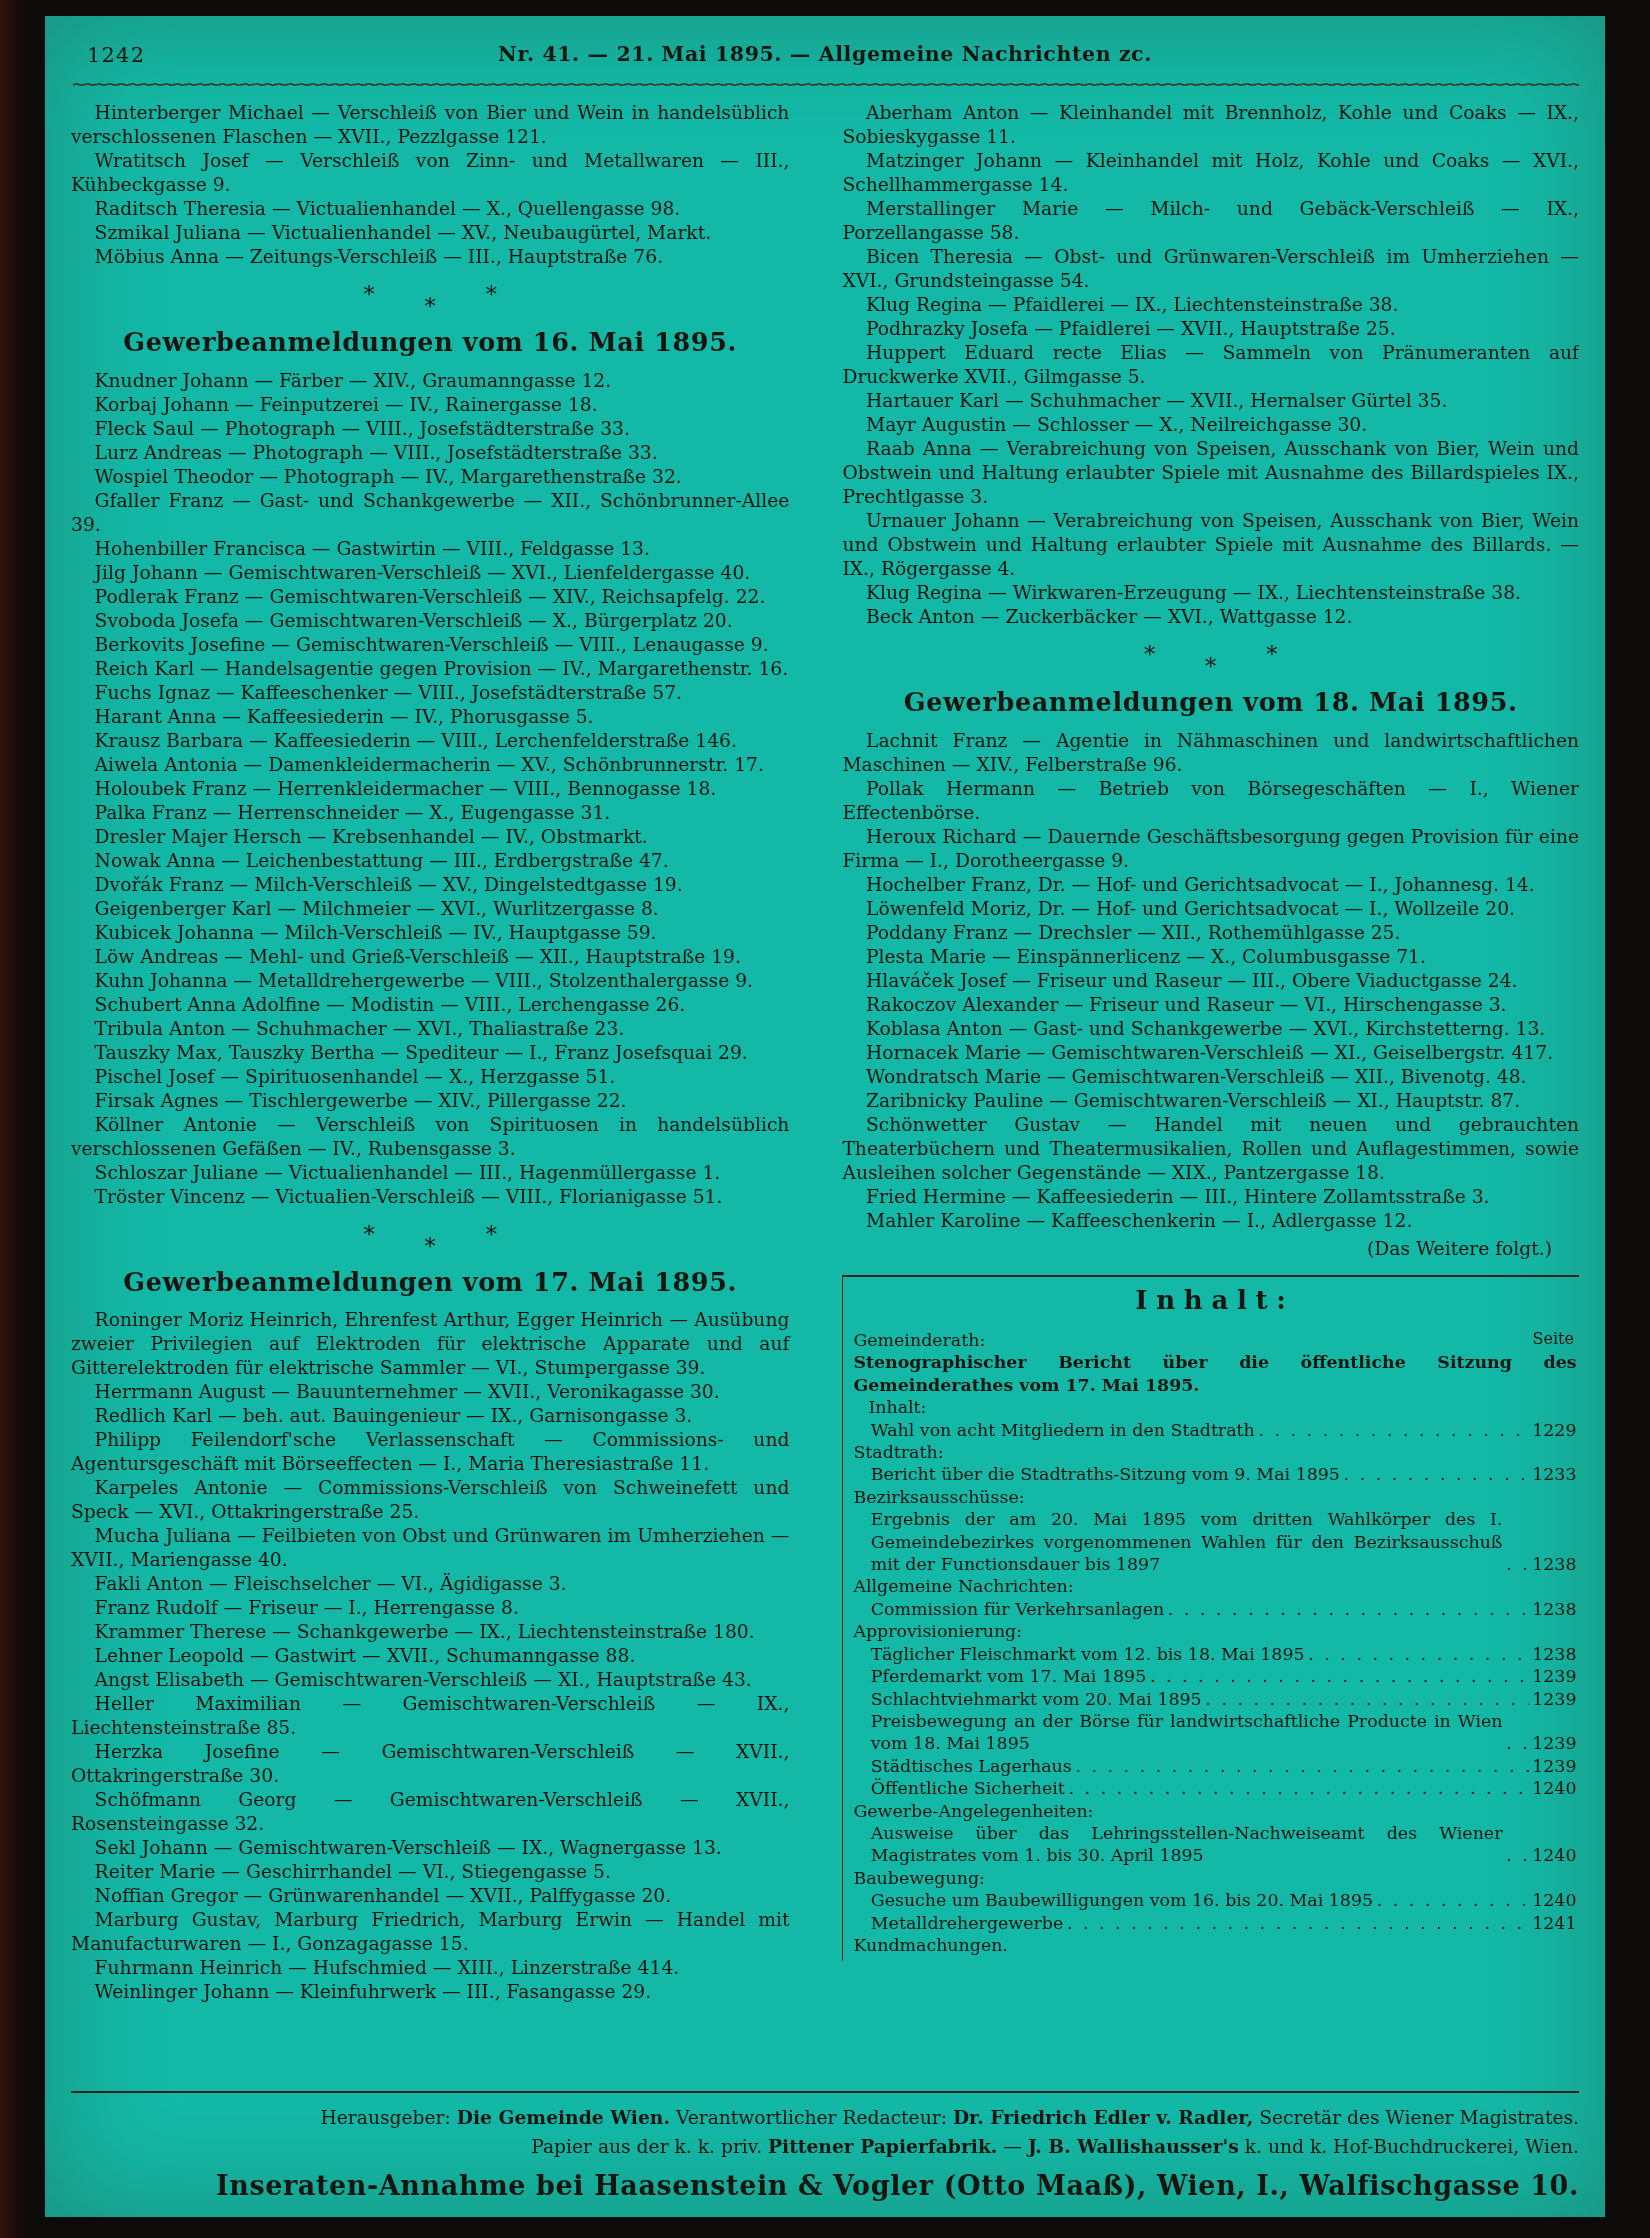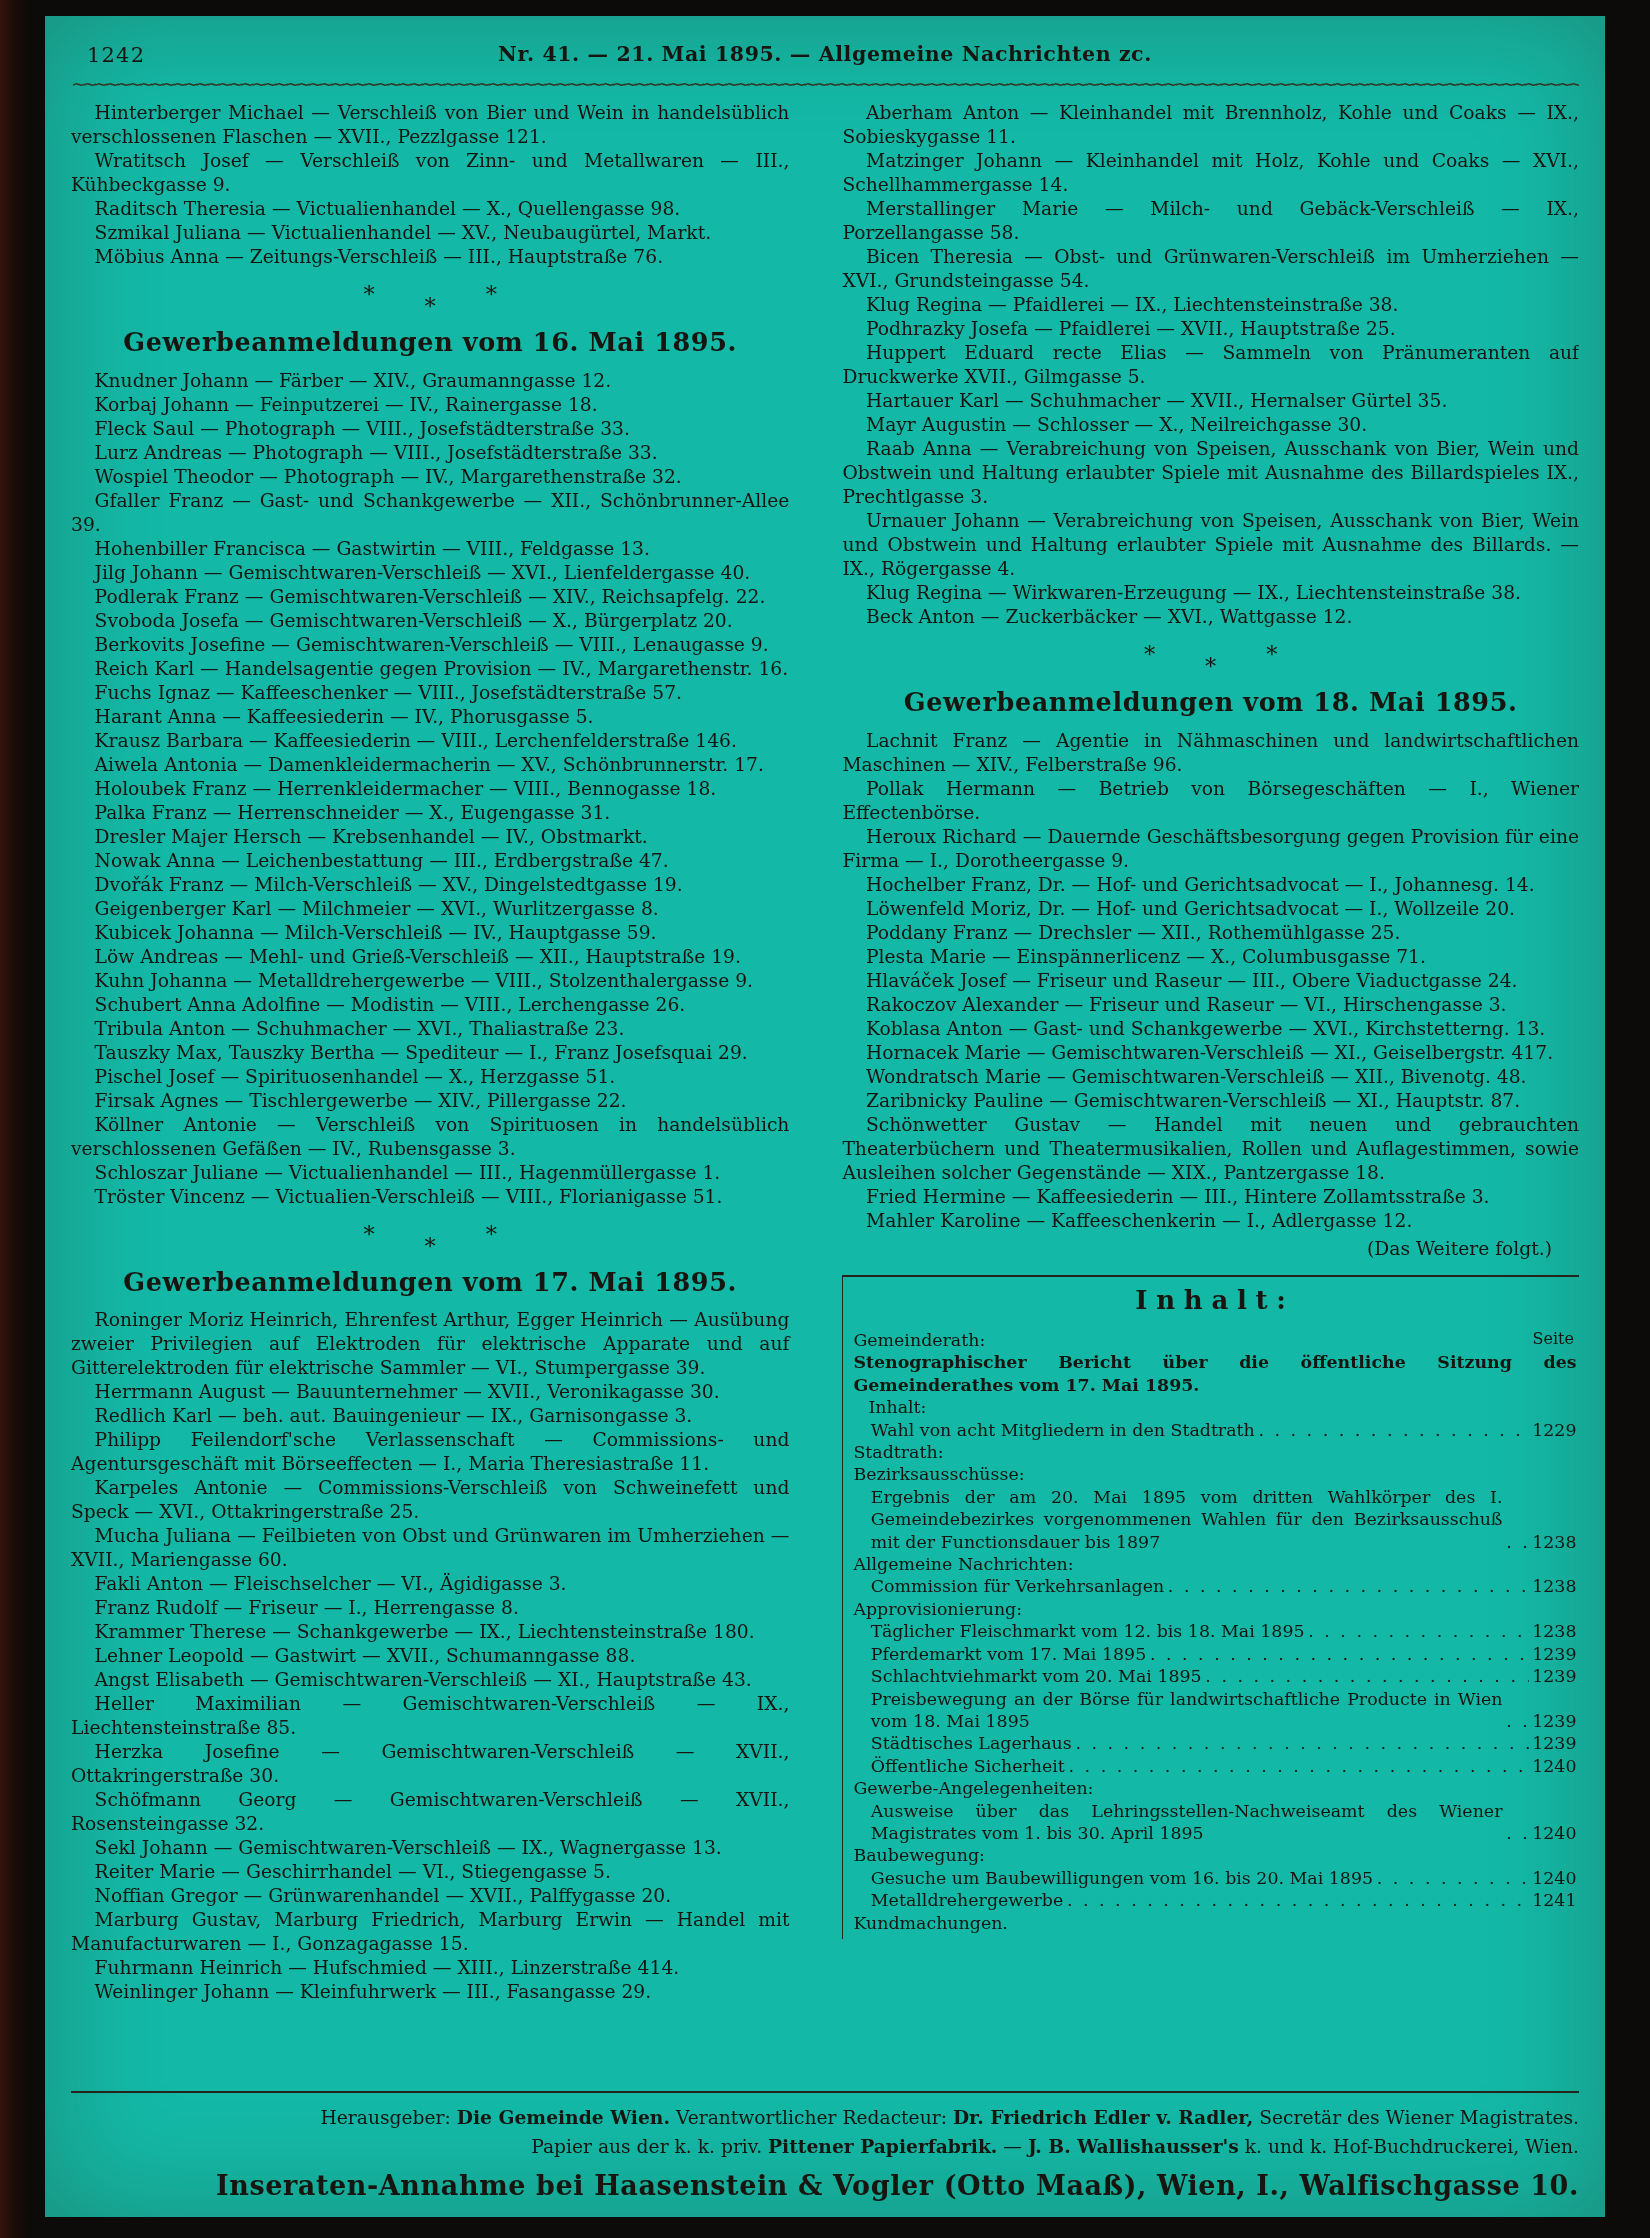--- a/index.html
+++ b/index.html
@@ -141,21 +141,21 @@
         <span>*</span><span class="mid">*</span><span>*</span>
       </div>
 
       <h2 class="section-heading">Gewerbeanmeldungen vom 17. Mai 1895.</h2>
       <div class="entries">
           <p class="entry">Roninger Moriz Heinrich, Ehrenfest Arthur, Egger Heinrich — Ausübung zweier Privilegien auf Elektroden für elektrische Apparate und auf Gitterelektroden für elektrische Sammler — VI., Stumpergasse 39.</p>
           <p class="entry">Herrmann August — Bauunternehmer — XVII., Veronikagasse 30.</p>
           <p class="entry">Redlich Karl — beh. aut. Bauingenieur — IX., Garnisongasse 3.</p>
           <p class="entry">Philipp Feilendorf'sche Verlassenschaft — Commissions- und Agentursgeschäft mit Börseeffecten — I., Maria Theresiastraße 11.</p>
           <p class="entry">Karpeles Antonie — Commissions-Verschleiß von Schweinefett und Speck — XVI., Ottakringerstraße 25.</p>
-          <p class="entry">Mucha Juliana — Feilbieten von Obst und Grünwaren im Umherziehen — XVII., Mariengasse 60.</p>
+          <p class="entry">Mucha Juliana — Feilbieten von Obst und Grünwaren im Umherziehen — XVII., Mariengasse 40.</p>
           <p class="entry">Fakli Anton — Fleischselcher — VI., Ägidigasse 3.</p>
           <p class="entry">Franz Rudolf — Friseur — I., Herrengasse 8.</p>
           <p class="entry">Krammer Therese — Schankgewerbe — IX., Liechtensteinstraße 180.</p>
           <p class="entry">Lehner Leopold — Gastwirt — XVII., Schumanngasse 88.</p>
           <p class="entry">Angst Elisabeth — Gemischtwaren-Verschleiß — XI., Hauptstraße 43.</p>
           <p class="entry">Heller Maximilian — Gemischtwaren-Verschleiß — IX., Liechtensteinstraße 85.</p>
           <p class="entry">Herzka Josefine — Gemischtwaren-Verschleiß — XVII., Ottakringerstraße 30.</p>
           <p class="entry">Schöfmann Georg — Gemischtwaren-Verschleiß — XVII., Rosensteingasse 32.</p>
           <p class="entry">Sekl Johann — Gemischtwaren-Verschleiß — IX., Wagnergasse 13.</p>
           <p class="entry">Reiter Marie — Geschirrhandel — VI., Stiegengasse 5.</p>
@@ -223,20 +223,25 @@
             <div class="toc-row toc-sub">
               <span class="toc-text">Inhalt:</span>
             </div>
             <div class="toc-row toc-entry">
               <span class="toc-text">Wahl von acht Mitgliedern in den Stadtrath</span>
               <span class="toc-dots"></span>
               <span class="toc-page">1229</span>
             </div>
             <div class="toc-row toc-section">
               <span class="toc-text">Stadtrath:</span>
+            </div>
+            <div class="toc-row toc-entry">
+              <span class="toc-text">Bericht über die Stadtraths-Sitzung vom 9. Mai 1895</span>
+              <span class="toc-dots"></span>
+              <span class="toc-page">1233</span>
             </div>
             <div class="toc-row toc-section">
               <span class="toc-text">Bezirksausschüsse:</span>
             </div>
             <div class="toc-row toc-entry">
               <span class="toc-text">Ergebnis der am 20. Mai 1895 vom dritten Wahlkörper des I. Gemeindebezirkes vorgenommenen Wahlen für den Bezirksausschuß mit der Functionsdauer bis 1897</span>
               <span class="toc-dots"></span>
               <span class="toc-page">1238</span>
             </div>
             <div class="toc-row toc-section">

